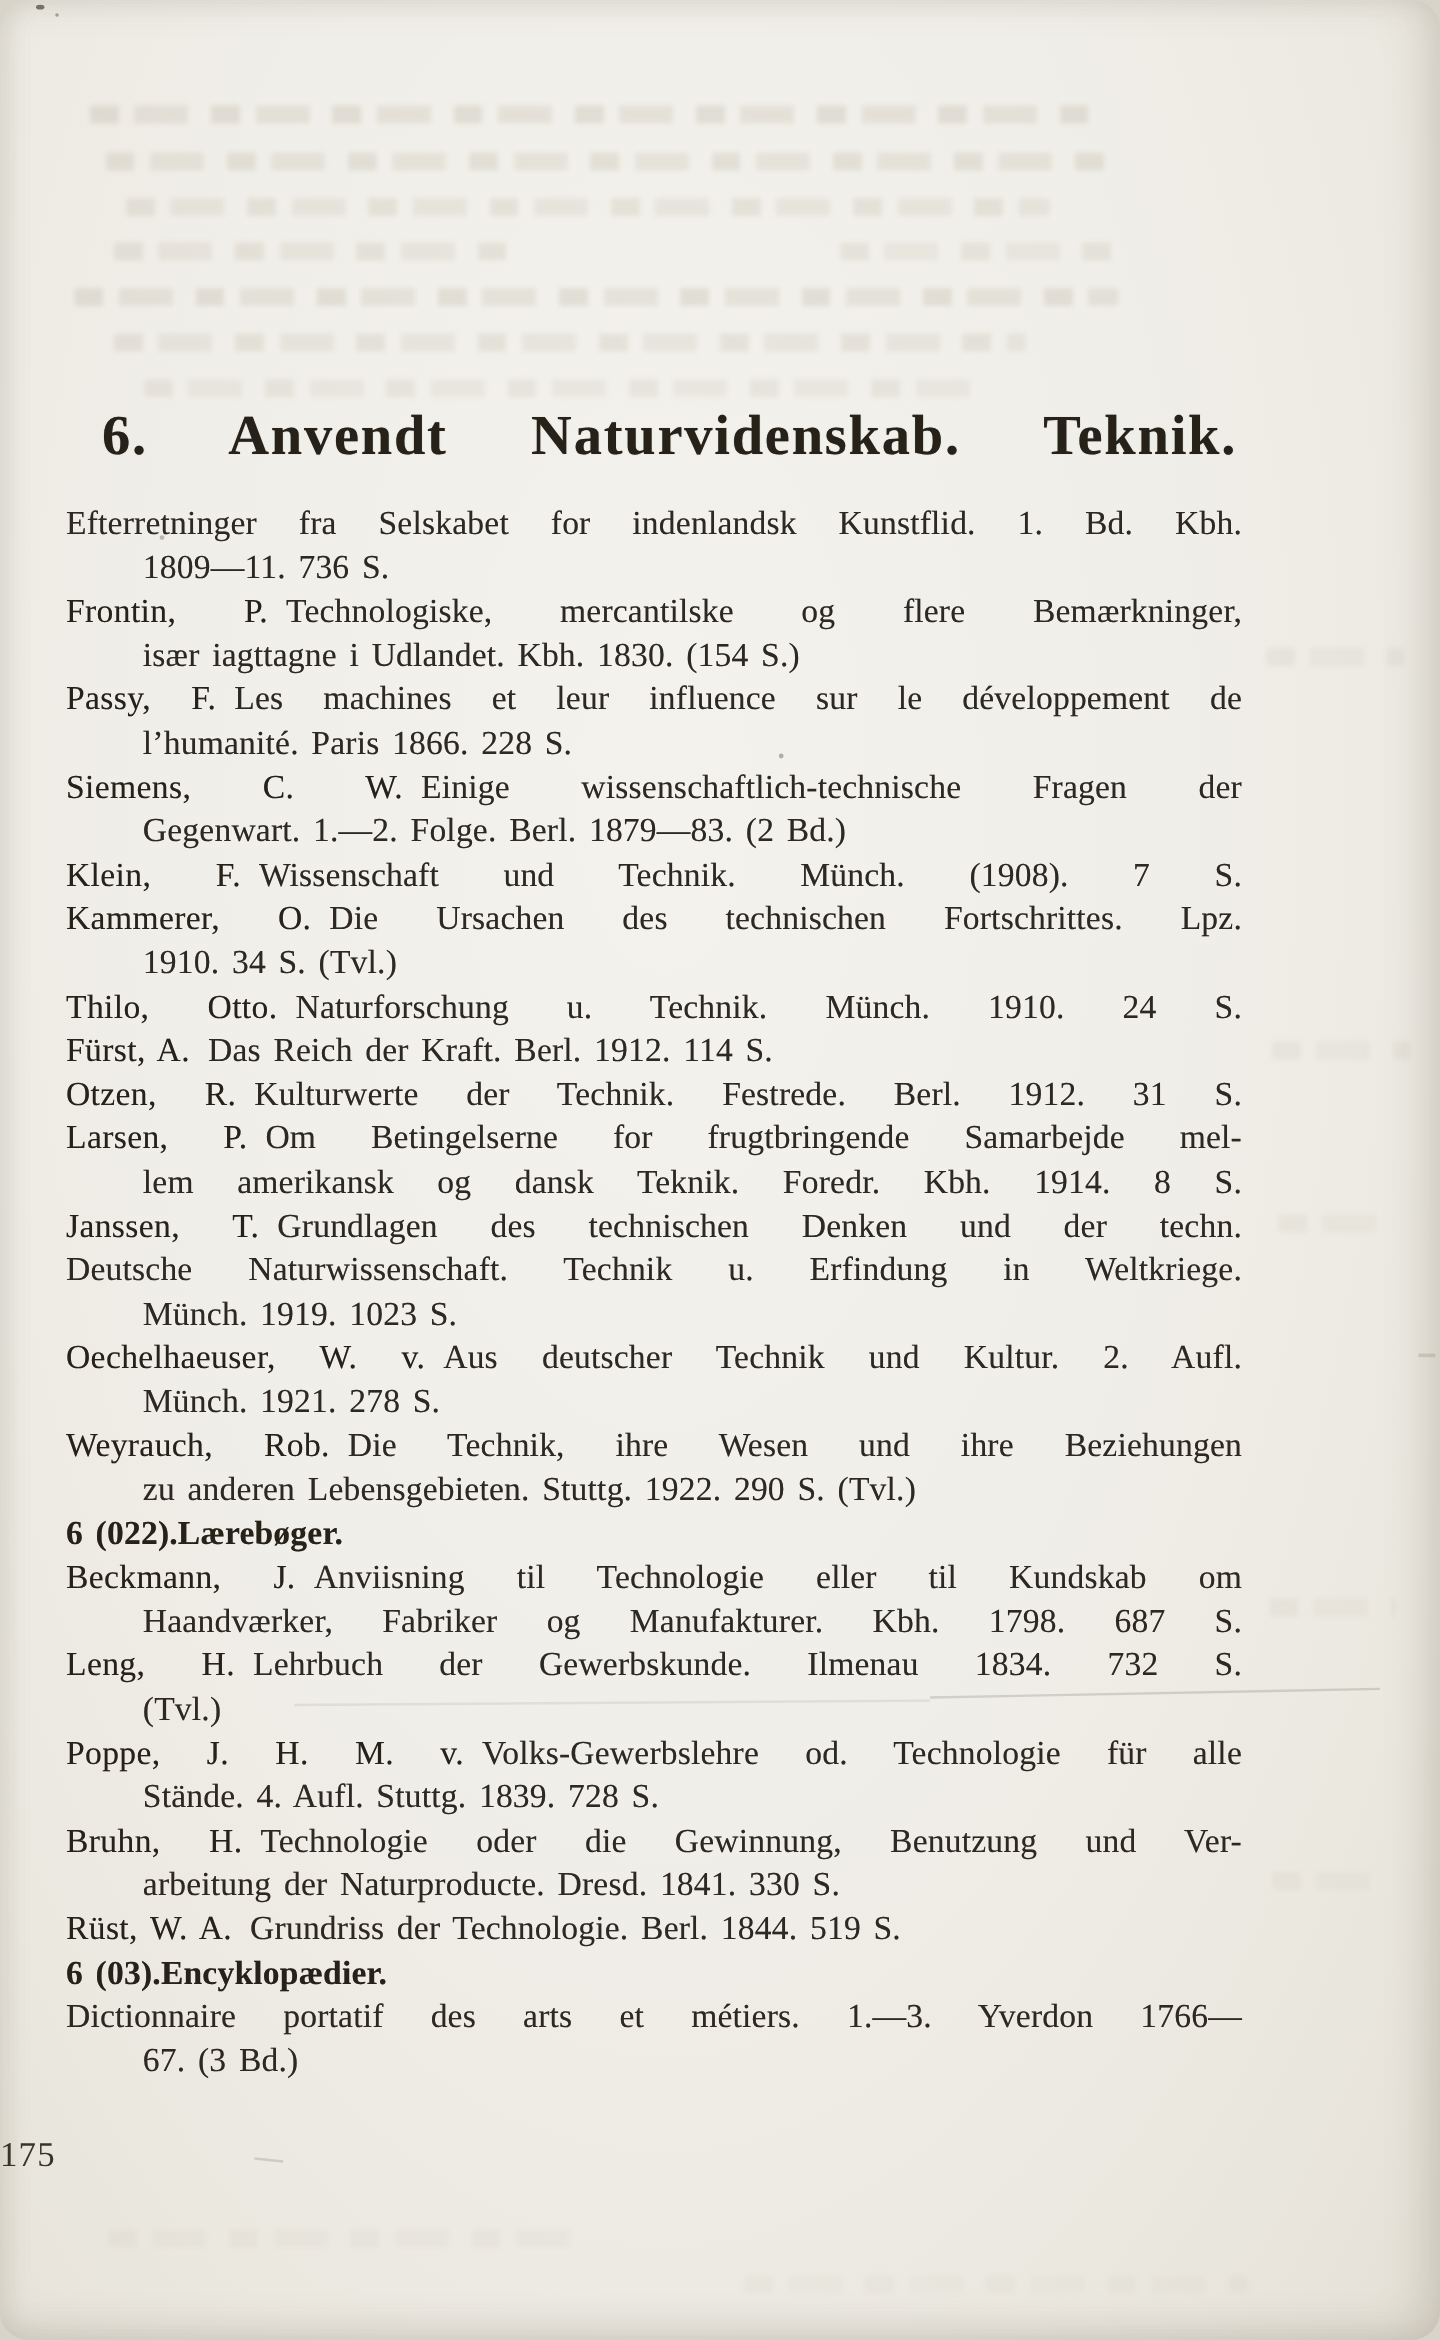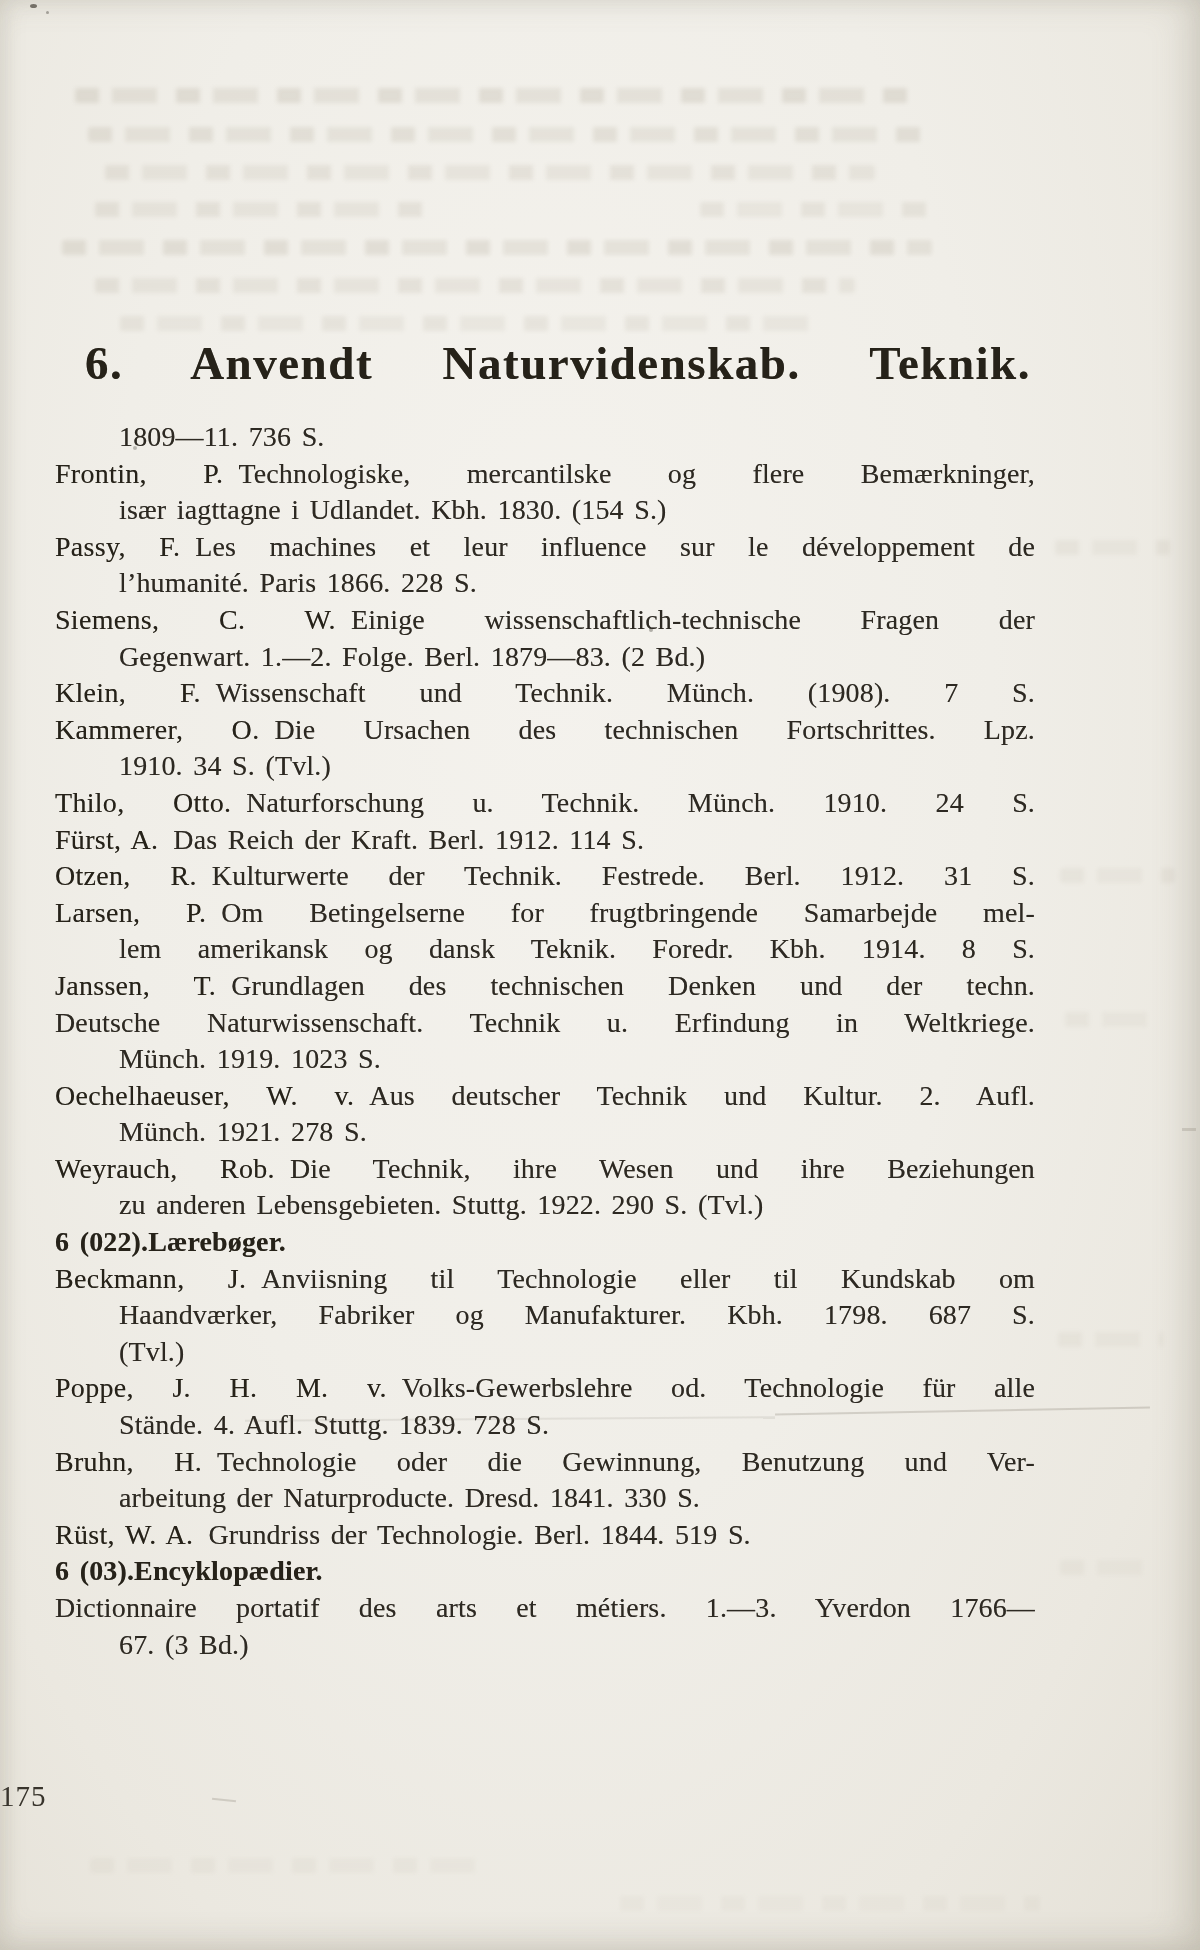--- a/index.html
+++ b/index.html
@@ -8,20 +8,21 @@
     width:1200px; height:1950px;
     margin:0 auto;
     overflow:hidden;
     background:
       radial-gradient(ellipse at 46% 34%, #f4f2ed 0%, #f0eee8 48%, #ebe8e0 78%, #e4e0d6 100%);
     box-shadow: inset -16px 0 34px rgba(120,110,92,.16),
                 inset 0 -12px 30px rgba(120,110,92,.10),
                 inset 6px 0 18px rgba(120,110,92,.08);
     font-family: "Liberation Serif", "DejaVu Serif", serif;
     color:#2d2922;
+    border-radius:24px;
   }
 
   
   .heading {
     position:absolute; left:85px; top:336px; width:946px;
     font-size:47px; font-weight:700; letter-spacing:1.5px;
     color:#262219;
     text-align:justify; text-align-last:justify;
     white-space:normal;
     text-shadow: 0 0 .6px rgba(38,34,25,.55);
@@ -77,20 +78,21 @@
   <div class="ghost" style="top:868px;  left:1060px; width:115px; opacity:.24;"></div>
   <div class="ghost" style="top:1012px; left:1065px; width:95px;  opacity:.22;"></div>
   <div class="ghost" style="top:1332px; left:1058px; width:105px; opacity:.22;"></div>
   <div class="ghost" style="top:1560px; left:1060px; width:100px; opacity:.20;"></div>
   <div class="ghost" style="top:1858px; left:90px;  width:400px; opacity:.18;"></div>
   <div class="ghost" style="top:1896px; left:620px; width:420px; opacity:.15;"></div>
 
   <div class="heading">6. Anvendt Naturvidenskab. Teknik.</div>
 
   <div class="biblio">
+    <div class="line j"><span>Efterretninger fra Selskabet for indenlandsk Kunstflid. 1. Bd. Kbh.</span></div>
     <div class="line ind"><span>1809—11. 736 S.</span></div>
     <div class="line j"><span class="author">Frontin, P.</span><span>Technologiske, mercantilske og flere Bemærkninger,</span></div>
     <div class="line ind"><span>især iagttagne i Udlandet. Kbh. 1830. (154 S.)</span></div>
     <div class="line j"><span class="author">Passy, F.</span><span>Les machines et leur influence sur le développement de</span></div>
     <div class="line ind"><span>l’humanité. Paris 1866. 228 S.</span></div>
     <div class="line j"><span class="author">Siemens, C. W.</span><span>Einige wissenschaftlich-technische Fragen der</span></div>
     <div class="line ind"><span>Gegenwart. 1.—2. Folge. Berl. 1879—83. (2 Bd.)</span></div>
     <div class="line j"><span class="author">Klein, F.</span><span>Wissenschaft und Technik. Münch. (1908). 7 S.</span></div>
     <div class="line j"><span class="author">Kammerer, O.</span><span>Die Ursachen des technischen Fortschrittes. Lpz.</span></div>
     <div class="line ind"><span>1910. 34 S. (Tvl.)</span></div>
@@ -105,20 +107,21 @@
     <div class="line j"><span class="author">Oechelhaeuser, W. v.</span><span>Aus deutscher Technik und Kultur. 2. Aufl.</span></div>
     <div class="line ind"><span>Münch. 1921. 278 S.</span></div>
     <div class="line j"><span class="author">Weyrauch, Rob.</span><span>Die Technik, ihre Wesen und ihre Beziehungen</span></div>
     <div class="line ind"><span>zu anderen Lebensgebieten. Stuttg. 1922. 290 S. (Tvl.)</span></div>
     <div class="line section">
         <span>6 (022).</span>
         <span>Lærebøger.</span>
       </div>
     <div class="line j"><span class="author">Beckmann, J.</span><span>Anviisning til Technologie eller til Kundskab om</span></div>
     <div class="line ind j"><span>Haandværker, Fabriker og Manufakturer. Kbh. 1798. 687 S.</span></div>
+    <div class="line j"><span class="author">Leng, H.</span><span>Lehrbuch der Gewerbskunde. Ilmenau 1834. 732 S.</span></div>
     <div class="line ind"><span>(Tvl.)</span></div>
     <div class="line j"><span class="author">Poppe, J. H. M. v.</span><span>Volks-Gewerbslehre od. Technologie für alle</span></div>
     <div class="line ind"><span>Stände. 4. Aufl. Stuttg. 1839. 728 S.</span></div>
     <div class="line j"><span class="author">Bruhn, H.</span><span>Technologie oder die Gewinnung, Benutzung und Ver-</span></div>
     <div class="line ind"><span>arbeitung der Naturproducte. Dresd. 1841. 330 S.</span></div>
     <div class="line"><span class="author">Rüst, W. A.</span><span>Grundriss der Technologie. Berl. 1844. 519 S.</span></div>
     <div class="line section">
         <span>6 (03).</span>
         <span>Encyklopædier.</span>
       </div>

